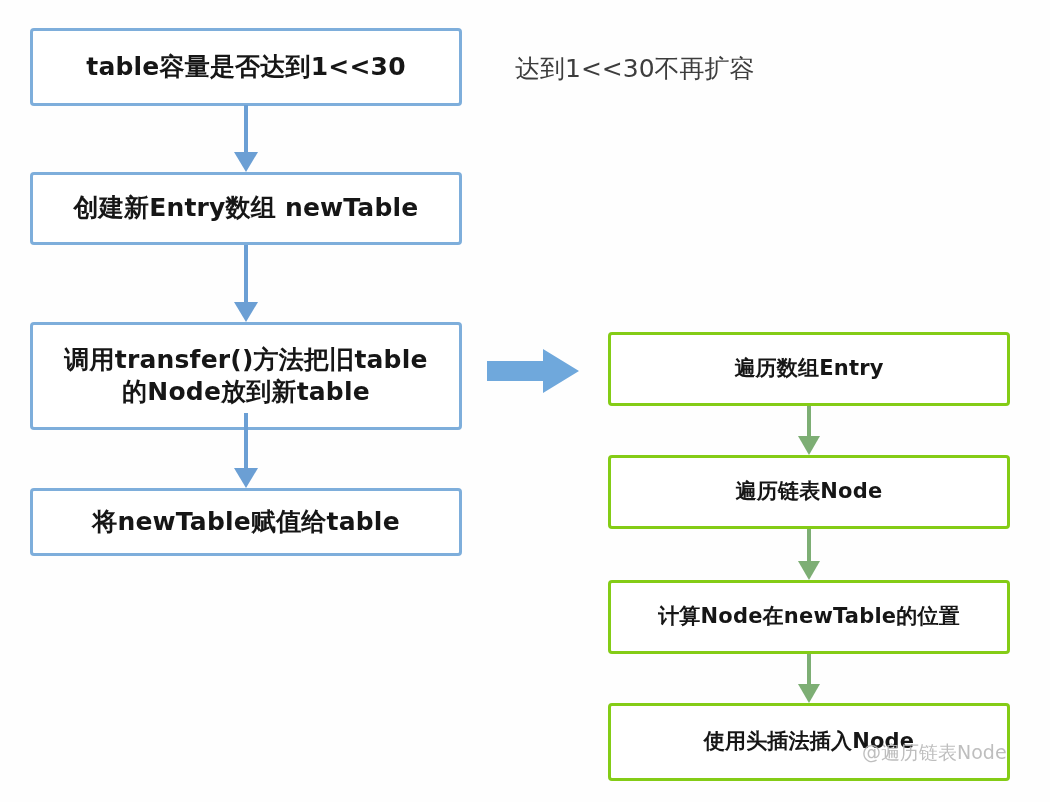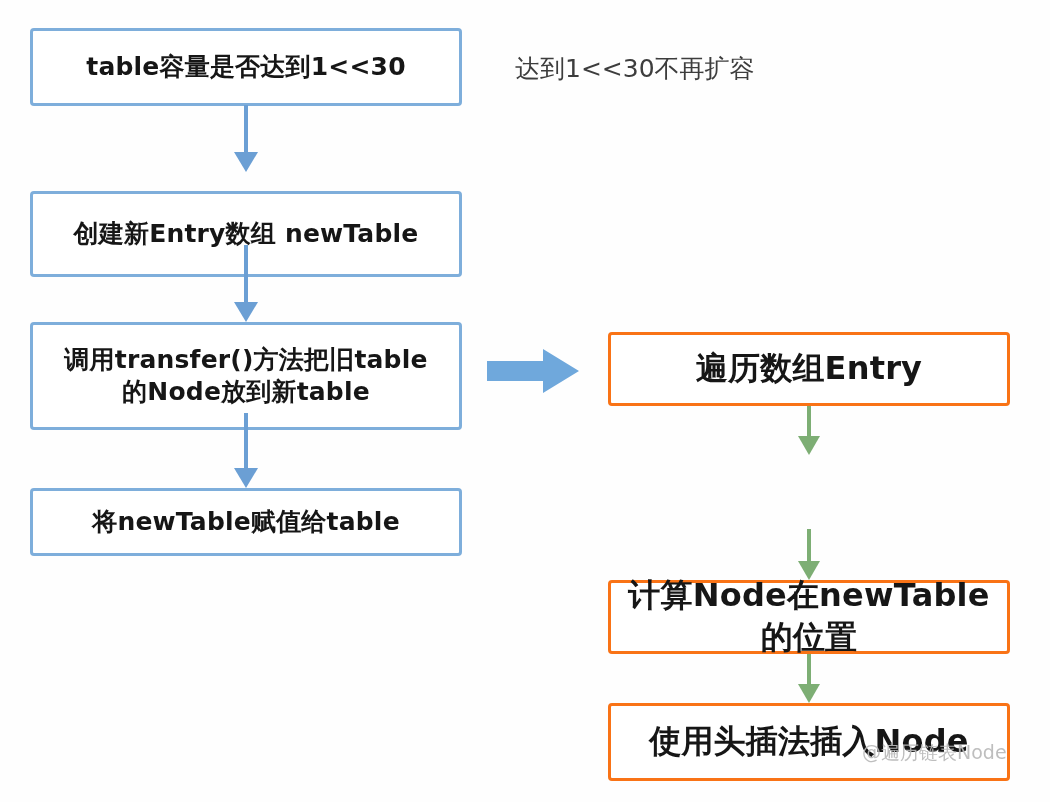--- a/index.html
+++ b/index.html
@@ -38,22 +38,22 @@
   }
   .node .label {
     padding: 0 10px;
     white-space: pre-line;
   }
   .node-blue {
     border: 3px solid #7eaedb;
     font-size: 25px;
   }
   .node-green {
-    border: 3px solid #f97316;
-    font-size: 32px;
+    border: 3px solid #84cc16;
+    font-size: 21px;
   }
 
   
   .connector {
     position: absolute;
     overflow: visible;
   }
 
   
   .note {
@@ -81,21 +81,21 @@
 
   <div class="node node-blue" style="left:30px; top:28px; width:432px; height:78px;">
     <span class="label">table容量是否达到1&lt;&lt;30</span>
   </div>
 
   <svg class="connector" style="left:222px; top:105px; width:48px; height:68px;" viewBox="0 0 48 68">
     <line x1="24" y1="0" x2="24" y2="54" stroke="#6b9fd4" stroke-width="4"></line>
     <polygon points="24,67 12,47 36,47" fill="#6b9fd4"></polygon>
   </svg>
 
-  <div class="node node-blue" style="left:30px; top:172px; width:432px; height:86px;margin-top:19px;">
+  <div class="node node-blue" style="left:30px; top:172px; width:432px; height:73px;">
     <span class="label">创建新Entry数组 newTable</span>
   </div>
 
   <svg class="connector" style="left:222px; top:245px; width:48px; height:78px;" viewBox="0 0 48 78">
     <line x1="24" y1="0" x2="24" y2="64" stroke="#6b9fd4" stroke-width="4"></line>
     <polygon points="24,77 12,57 36,57" fill="#6b9fd4"></polygon>
   </svg>
 
   <div class="node node-blue" style="left:30px; top:322px; width:432px; height:108px;">
     <span class="label">调用transfer()方法把旧table
@@ -119,20 +119,23 @@
 
   <div class="node node-green" style="left:608px; top:332px; width:402px; height:74px;">
     <span class="label">遍历数组Entry</span>
   </div>
 
   <svg class="connector" style="left:787px; top:406px; width:44px; height:50px;" viewBox="0 0 44 50">
     <line x1="22" y1="0" x2="22" y2="36" stroke="#7dae74" stroke-width="4"></line>
     <polygon points="22,49 11,30 33,30" fill="#7dae74"></polygon>
   </svg>
 
+  <div class="node node-green" style="left:608px; top:455px; width:402px; height:74px;">
+    <span class="label">遍历链表Node</span>
+  </div>
 
   <svg class="connector" style="left:787px; top:529px; width:44px; height:52px;" viewBox="0 0 44 52">
     <line x1="22" y1="0" x2="22" y2="38" stroke="#7dae74" stroke-width="4"></line>
     <polygon points="22,51 11,32 33,32" fill="#7dae74"></polygon>
   </svg>
 
   <div class="node node-green" style="left:608px; top:580px; width:402px; height:74px;">
     <span class="label">计算Node在newTable的位置</span>
   </div>
 

